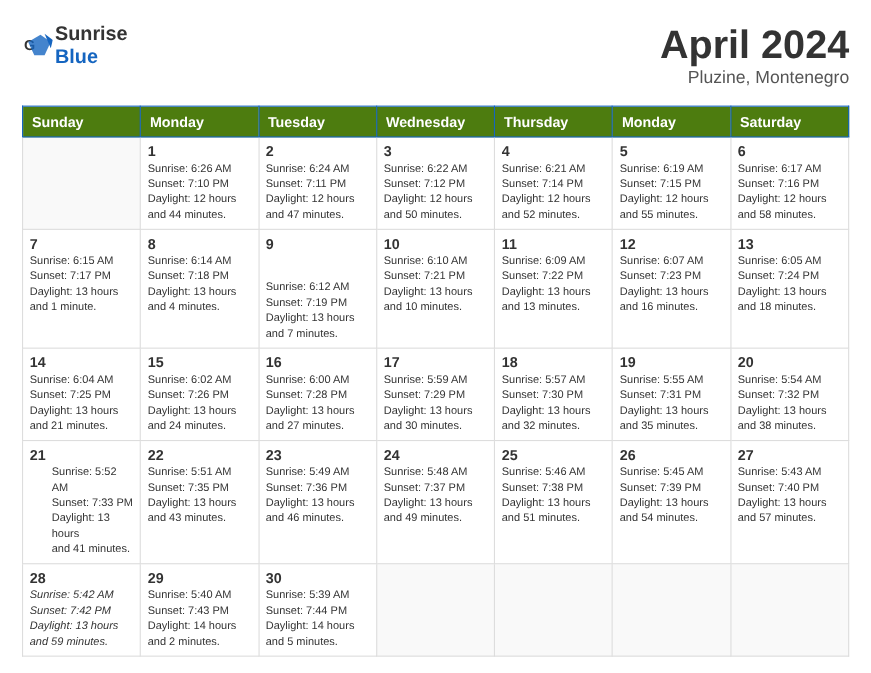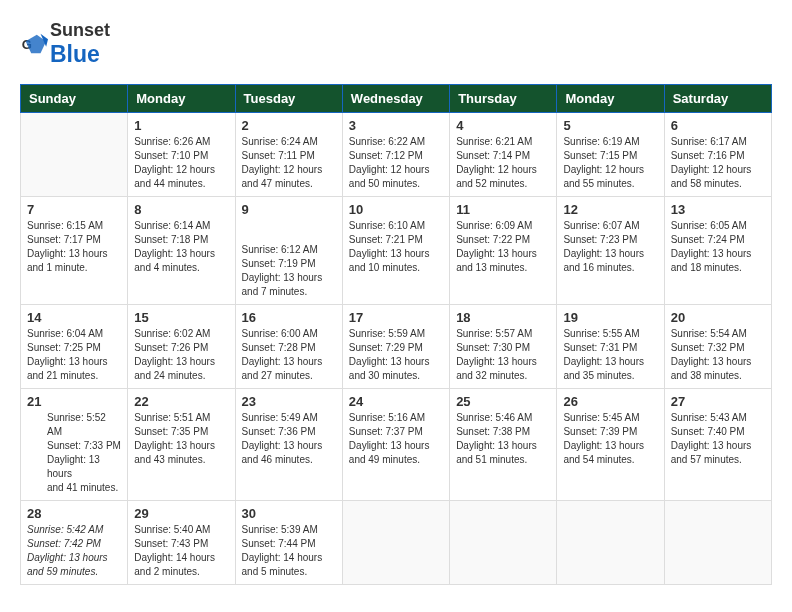--- a/index.html
+++ b/index.html
@@ -36,21 +36,21 @@
     .location {
       font-size: 16px;
       color: #555;
     }
     .calendar {
       width: 100%;
       border-collapse: collapse;
       border: 1px solid #ccc;
     }
     .calendar th {
-      background-color: #14532d;
+      background-color: #4d7c0f;
       color: #fff;
       text-align: left;
       padding: 6px 8px;
       font-size: 13px;
       border: 1px solid #1565c0;
     }
     .calendar td {
       vertical-align: top;
       padding: 5px 6px;
       border: 1px solid #ddd;
@@ -80,23 +80,27 @@
 <body>
 
 <div class="header">
   <div class="logo">
     <svg class="logo-icon" viewBox="0 0 30 30">
       <text x="2" y="20" font-size="14" font-weight="bold" fill="#333">G</text>
       <polygon points="18,5 28,12 22,25 12,25 6,12" fill="#1565c0" opacity="0.8"></polygon>
       <polygon points="22,4 30,10 28,18" fill="#1565c0"></polygon>
     </svg>
     <div>
-      <span style="font-size:18px;font-weight:bold;color:#333;">Sunset</span><br>
-      <span style="font-size:23px;font-weight:bold;color:#1565c0;">Blue</span>
+      <span style="font-size:18px;font-weight:bold;color:#333;">Sunrise</span><br>
+      <span style="font-size:18px;font-weight:bold;color:#1565c0;">Blue</span>
     </div>
+  </div>
+  <div class="title-block">
+    <div class="month-title">April 2024</div>
+    <div class="location">Pluzine, Montenegro</div>
   </div>
 </div>
 
 <table class="calendar">
   <thead>
     <tr id="header-row">
         <th>Sunday</th>
         <th>Monday</th>
         <th>Tuesday</th>
         <th>Wednesday</th>
@@ -270,21 +274,21 @@
         </td>
         <td>
           <span class="day-number">23</span>
           <div class="day-info" style="white-space: pre-line;">Sunrise: 5:49 AM
 Sunset: 7:36 PM
 Daylight: 13 hours
 and 46 minutes.</div>
         </td>
         <td>
           <span class="day-number">24</span>
-          <div class="day-info" style="white-space: pre-line;">Sunrise: 5:16 AM
+          <div class="day-info" style="white-space: pre-line;">Sunrise: 5:48 AM
 Sunset: 7:37 PM
 Daylight: 13 hours
 and 49 minutes.</div>
         </td>
         <td>
           <span class="day-number">25</span>
           <div class="day-info" style="white-space: pre-line;">Sunrise: 5:46 AM
 Sunset: 7:38 PM
 Daylight: 13 hours
 and 51 minutes.</div>

